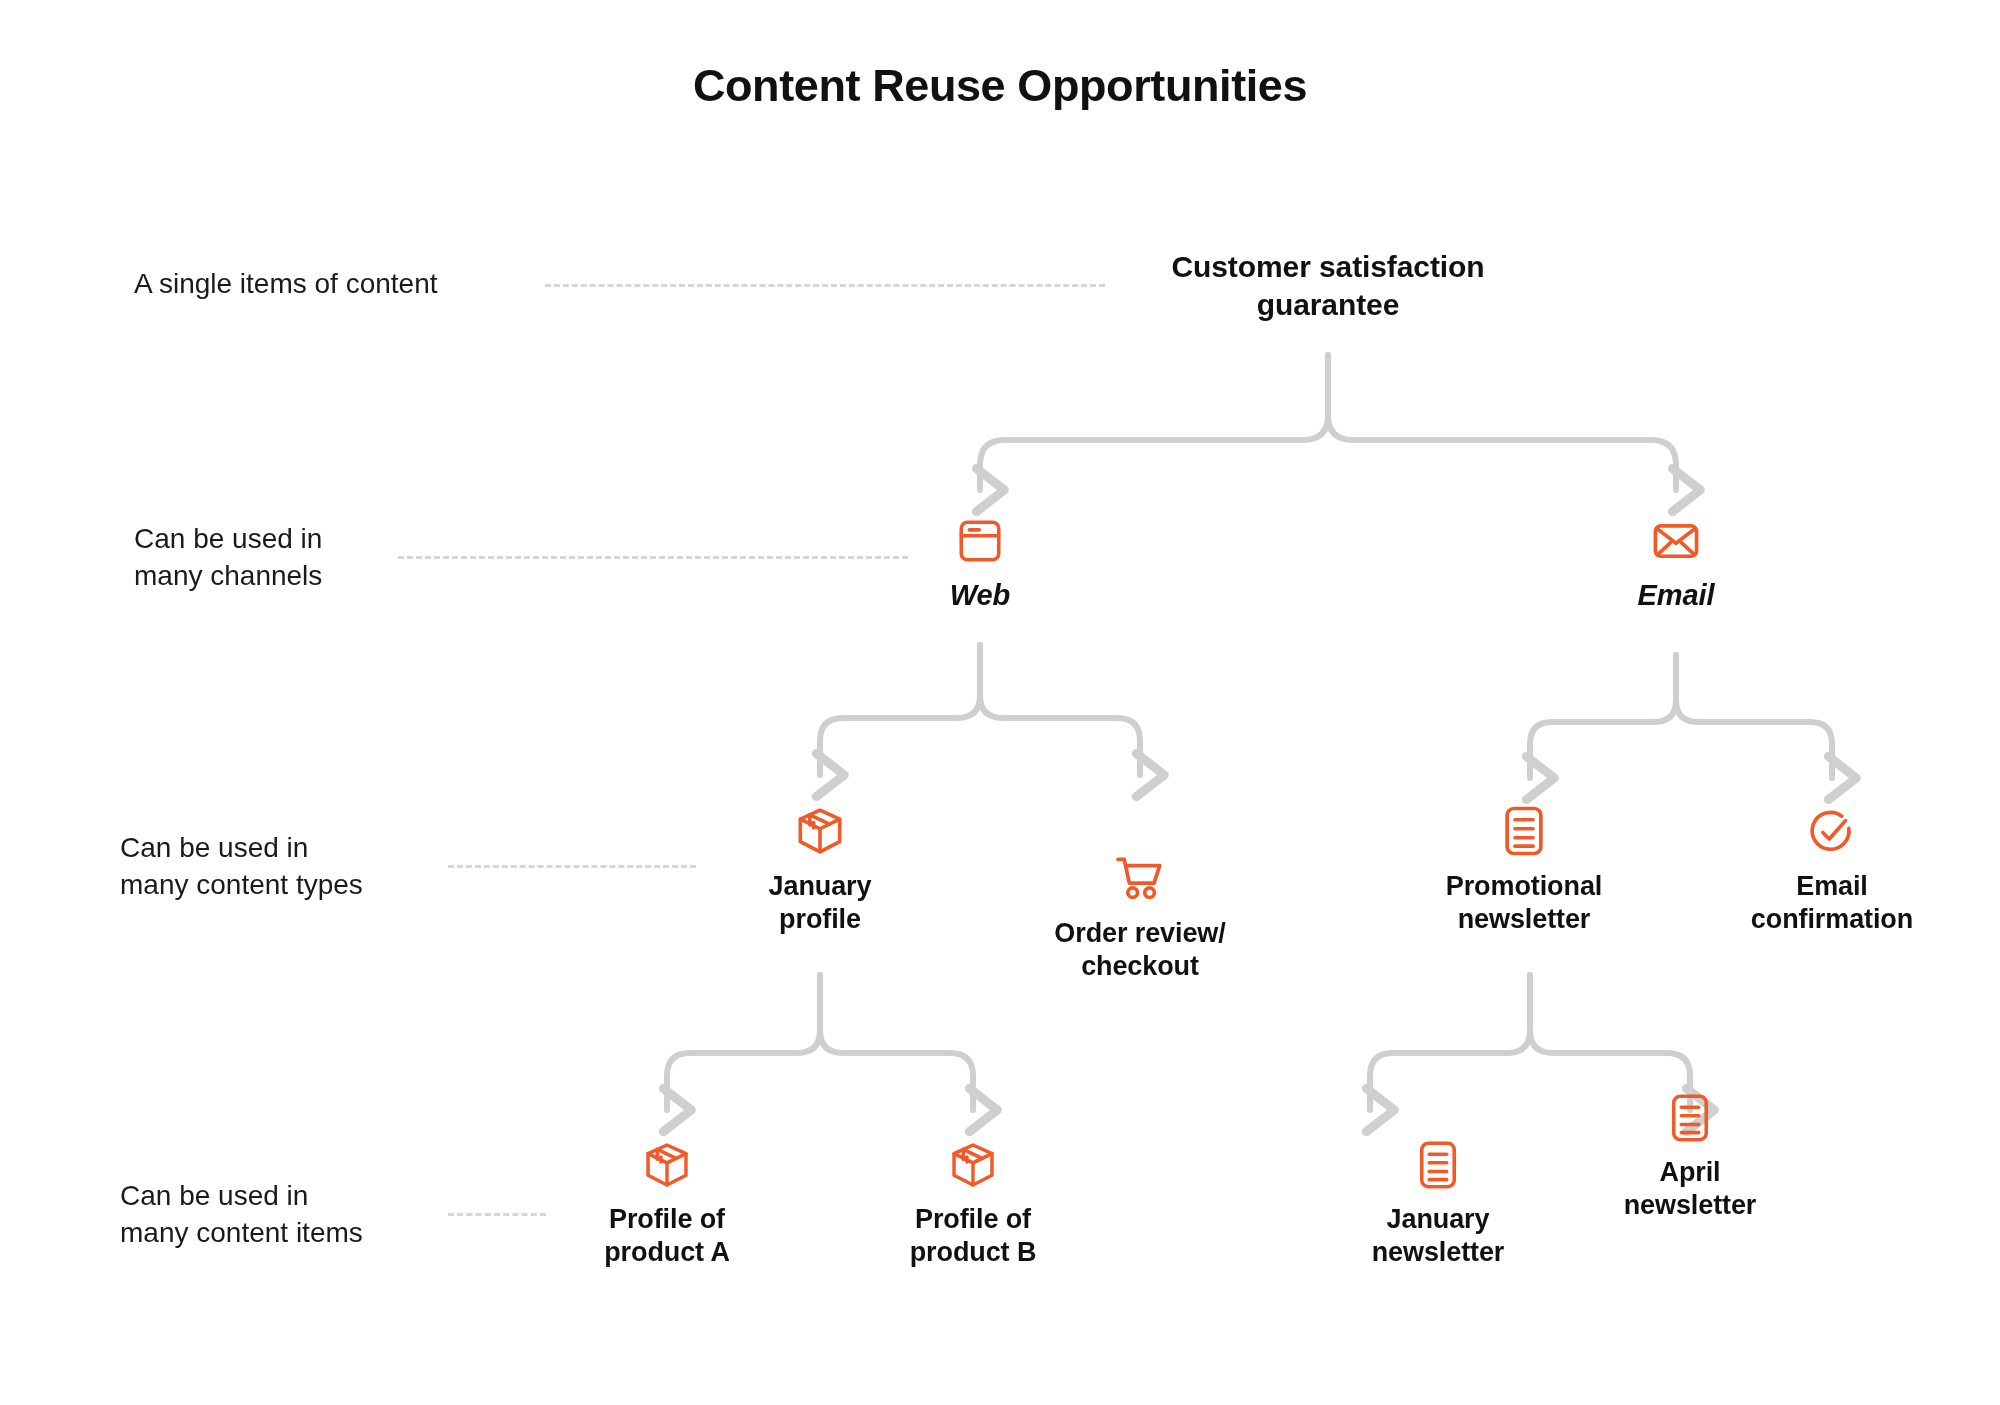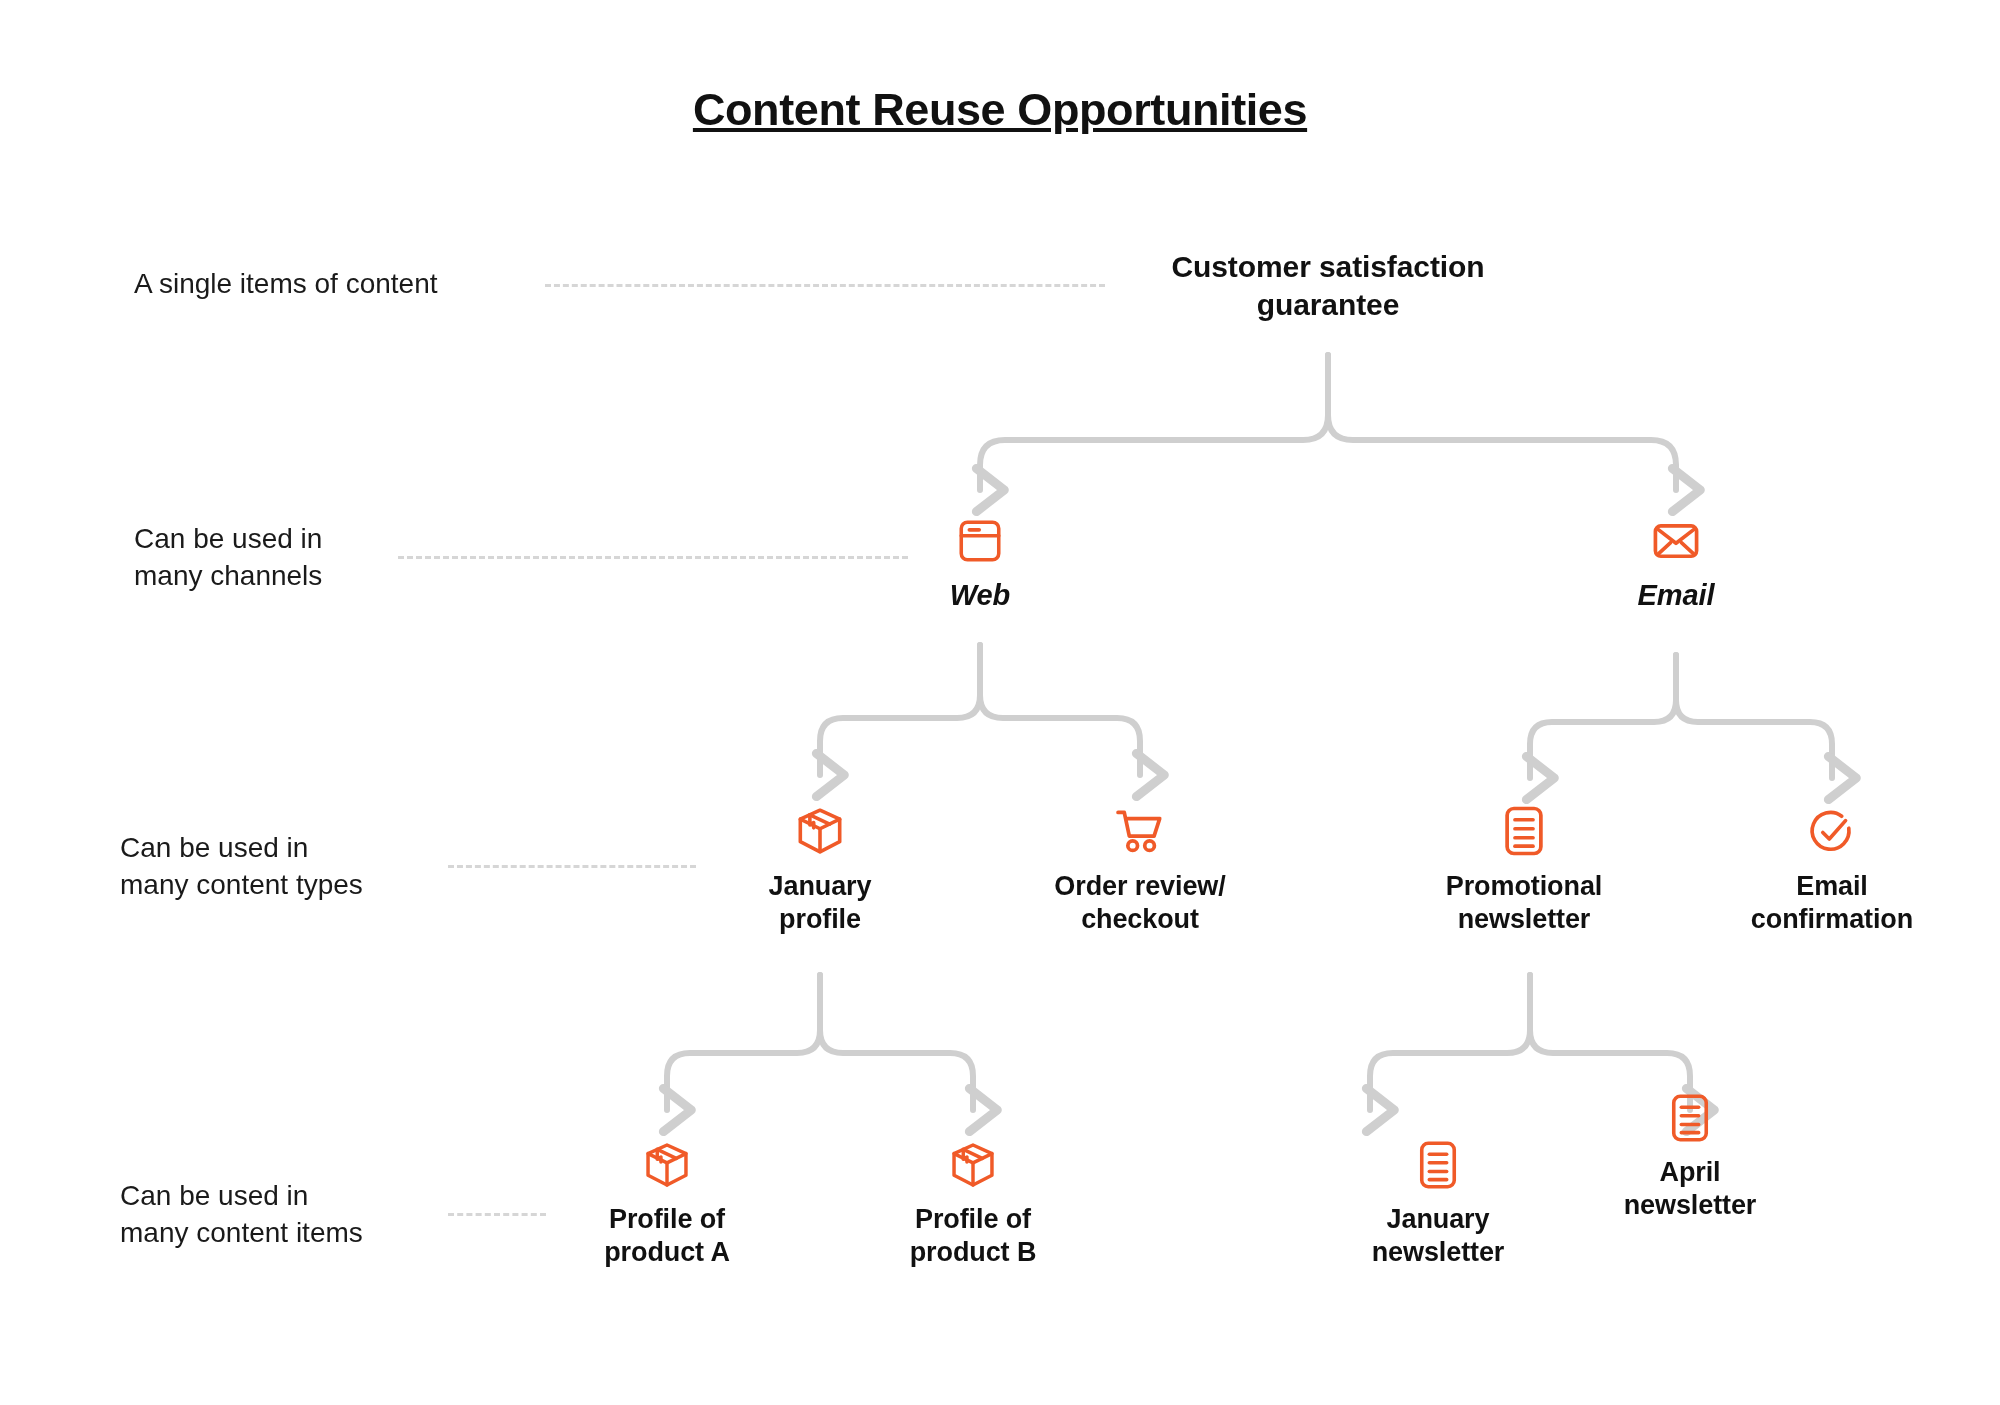--- a/index.html
+++ b/index.html
@@ -20,28 +20,27 @@
     position: absolute;
     inset: 0;
     width: 2000px;
     height: 1405px;
   }
 
   
   .chart-title {
     position: absolute;
     left: 0;
-    top: 84px;
+    top: 60px;
     width: 2000px;
     text-align: center;
     font-size: 45px;
     font-weight: 700;
     letter-spacing: -0.4px;
     color: #111111;
-    text-decoration: underline;
   }
 
   
   #connectors {
     position: absolute;
     left: 0;
     top: 0;
     width: 2000px;
     height: 1405px;
     pointer-events: none;
@@ -177,21 +176,21 @@
         <path d="M6.5 13.5 L24 22 L41.5 13.5"></path>
         <path d="M24 22 L24 42.5"></path>
         <path d="M15 9.6 L32.5 17.9"></path>
         <path d="M15 9.6 L15 18.6 L18.4 16.6 L18.4 21.2"></path>
       </svg>
     </div>
     <div class="node-label">January
 profile</div>
   </div>
 
-  <div class="node" style="left:1140px; top:800px; width:340px;">
+  <div class="node" style="left:1140px; top:847px; width:340px;">
     <div class="node-icon">
       <svg width="54" height="54" viewBox="0 0 48 48" fill="none" stroke="#F05A28" stroke-width="3.3" stroke-linecap="round" stroke-linejoin="round">
         <path d="M4.5 7.5 L10 7.5 L14.5 28.5 L36.5 28.5 L41.5 13 L12 13"></path>
         <circle cx="17.5" cy="37" r="4.3"></circle>
         <circle cx="32.5" cy="37" r="4.3"></circle>
       </svg>
     </div>
     <div class="node-label">Order review/
 checkout</div>
   </div>

